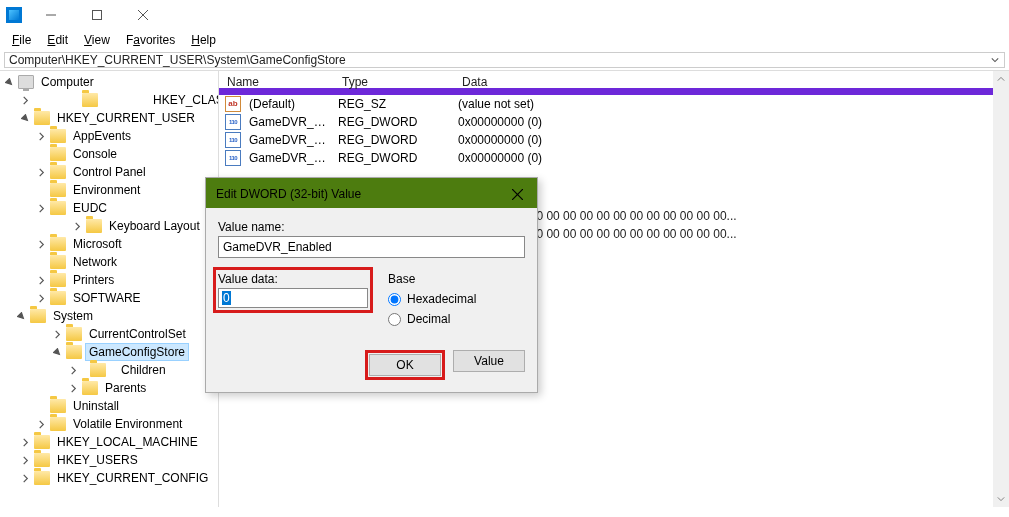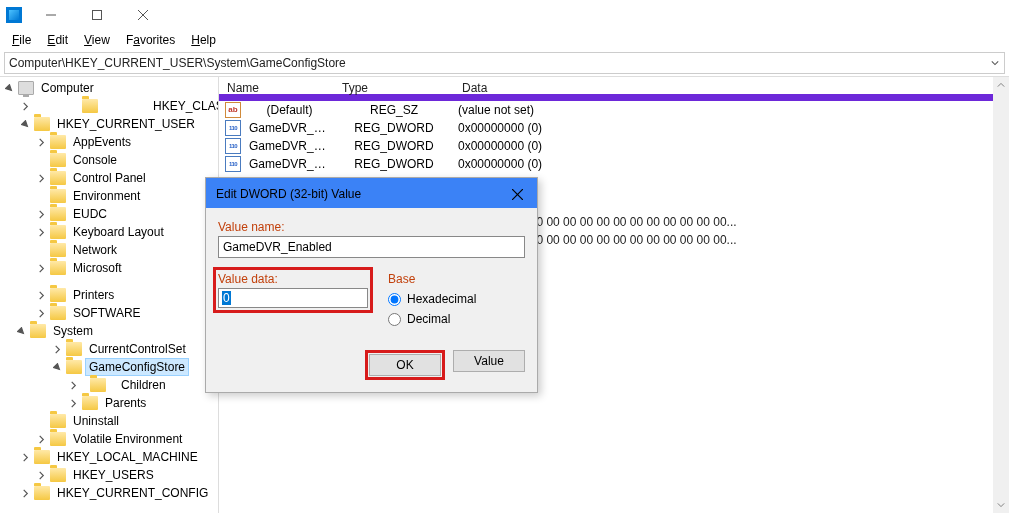--- a/index.html
+++ b/index.html
@@ -13,21 +13,21 @@
     .winbtns { display: flex; }
     .winbtn { width: 46px; height: 30px; display: flex; align-items: center; justify-content: center; color: #555; }
     .winbtn svg { width: 10px; height: 10px; stroke: currentColor; fill: none; stroke-width: 1; }
 
     
     .menubar { height: 20px; display: flex; align-items: center; padding: 0 4px; }
     .menuitem { padding: 2px 8px; cursor: default; }
     .menuitem u { text-decoration: underline; }
 
     
-    .addressbar { display:flex; align-items:center; height: 22px; border: 1px solid #ccc; margin: 2px 4px; }
+    .addressbar { display:flex; align-items:center; height: 16px; border: 1px solid #ccc; margin: 2px 4px; }
     .addressbar-text { flex:1; padding: 2px 4px; color: #222; white-space: nowrap; }
     .addressbar-dd { width: 18px; height: 20px; display:flex; align-items:center; justify-content:center; border-left: none; color:#555; }
 
     
     .main { display: flex; height: calc(517px - 30px - 20px - 26px - 4px); border-top: 1px solid #ddd; }
     .treepane { width: 219px; border-right: 1px solid #ddd; padding: 2px 0; overflow: hidden; }
     .listpane { flex: 1; position: relative; }
 
     
     .tree { list-style: none; }
@@ -43,40 +43,40 @@
     .computer-icon::after { content:""; position:absolute; bottom:-3px; left:4px; width:6px; height:2px; background:#aaa; }
     .treelabel { padding: 1px 3px; }
     .treelabel.selected { background: #cce8ff; outline:1px solid #99d1ff; }
 
     
     .listheader { display:flex; border-bottom: 7px solid #6d28d9; height: 24px; }
     .listheader .col { padding: 4px 8px; font-weight:normal; color:#222; }
     .col-name { width: 115px; }
     .col-type { width: 120px; }
     .col-data { flex: 1; }
-    .listrow { display:flex; height: 18px; align-items:center;text-align:center; }
+    .listrow { display:flex; height: 18px; align-items:center; }
     .val-icon { width:16px; height:16px; margin: 0 4px 0 6px; flex-shrink:0; display:inline-block; position:relative; }
     .val-icon.sz { background:#fff; border:1px solid #d08a3a; }
     .val-icon.sz::after { content:"ab"; position:absolute; inset:0; color:#c0392b; font-size:8px; font-weight:bold; text-align:center; line-height:14px; }
     .val-icon.bin { background:#fff; border:1px solid #4a7bbf; }
     .val-icon.bin::after { content:"110"; position:absolute; inset:0; color:#2962c7; font-size:6px; font-weight:bold; text-align:center; line-height:14px; letter-spacing:-0.5px; }
     .cell { padding: 0 4px; overflow:hidden; text-overflow: ellipsis; white-space:nowrap; }
 
     
     .vscroll { position:absolute; right:0; top:0; bottom:0; width:16px; background:#f0f0f0; display:flex; flex-direction:column; }
     .vscroll .arr { height:16px; display:flex; align-items:center; justify-content:center; color:#666; }
     .vscroll .track { flex:1; }
 
     
     .dialog-overlay { position:absolute; left:205px; top:177px; width:333px; background:#f0f0f0; border:1px solid #aaa; box-shadow:3px 3px 8px rgba(0,0,0,0.2); }
-    .dialog-title { display:flex; align-items:center; padding:6px 8px 4px 10px; background:#3b82f6; }
+    .dialog-title { display:flex; align-items:center; padding:6px 8px 4px 10px; background:#4d7c0f; }
     .dialog-title-text { flex:1; font-size:12px; color:#000; }
     .dialog-close { width:24px; height:20px; display:flex; align-items:center; justify-content:center; }
     .dialog-body { padding: 12px 12px 8px 12px; }
-    .field-label { display:block; margin-bottom:2px; color:#c2410c; }
+    .field-label { display:block; margin-bottom:2px; color:#000000; }
     .field-input { width:100%; border:1px solid #888; padding:3px 4px; background:#fff; font-family:inherit; font-size:12px; }
     .field-input.readonly { background:#fff; }
     .row { display:flex; margin-top: 14px; gap: 20px; }
     .col-left { width: 150px; }
     .col-right { flex:1; }
     .highlight-box { border: 3px solid #d71b1b; padding: 2px; margin: -5px; }
     .highlight-btn { border: 3px solid #d71b1b; padding: 1px; display:inline-block; }
     fieldset.base { border:none; padding:0; }
     .radio-row { display:flex; align-items:center; margin-bottom:6px; }
     .radio-row input { margin-right:6px; }
@@ -204,50 +204,50 @@
                     <span class="expander">
                       <svg viewBox="0 0 10 10">
                         <path d="M3 1 L7 5 L3 9"></path>
                       </svg>
                     </span>
                     <span class="folder-icon"></span>
                     <span class="treelabel">EUDC</span>
                   </div>
                 </li>
               <li>
-                  <div class="treerow" style="padding-left:34px;">
+                  <div class="treerow" style="padding-left:34px;margin-left:36px;">
                     <span class="expander">
                       <svg viewBox="0 0 10 10">
                         <path d="M3 1 L7 5 L3 9"></path>
                       </svg>
                     </span>
                     <span class="folder-icon"></span>
                     <span class="treelabel">Keyboard Layout</span>
                   </div>
                 </li>
               <li>
                   <div class="treerow" style="padding-left:34px;">
+                    <span class="expander">
+                      <svg viewBox="0 0 10 10">
+                        <path d="M3 1 L7 5 L3 9"></path>
+                      </svg>
+                    </span>
+                    <span class="folder-icon"></span>
+                    <span class="treelabel">Microsoft</span>
+                  </div>
+                </li>
+              <li>
+                  <div class="treerow" style="padding-left:34px;">
                     <span class="expander none"></span>
                     <span class="folder-icon"></span>
                     <span class="treelabel">Network</span>
                   </div>
                 </li>
               <li>
                   <div class="treerow" style="padding-left:34px;">
-                    <span class="expander">
-                      <svg viewBox="0 0 10 10">
-                        <path d="M3 1 L7 5 L3 9"></path>
-                      </svg>
-                    </span>
-                    <span class="folder-icon"></span>
-                    <span class="treelabel">Microsoft</span>
-                  </div>
-                </li>
-              <li>
-                  <div class="treerow" style="padding-left:34px;margin-top:9px;">
                     <span class="expander">
                       <svg viewBox="0 0 10 10">
                         <path d="M3 1 L7 5 L3 9"></path>
                       </svg>
                     </span>
                     <span class="folder-icon"></span>
                     <span class="treelabel">Printers</span>
                   </div>
                 </li>
               <li>
@@ -345,21 +345,21 @@
                 <span class="expander">
                   <svg viewBox="0 0 10 10">
                     <path d="M3 1 L7 5 L3 9"></path>
                   </svg>
                 </span>
                 <span class="folder-icon"></span>
                 <span class="treelabel">HKEY_LOCAL_MACHINE</span>
               </div>
             </li>
           <li>
-              <div class="treerow" style="padding-left:34px;">
+              <div class="treerow" style="padding-left:18px;">
                 <span class="expander">
                   <svg viewBox="0 0 10 10">
                     <path d="M3 1 L7 5 L3 9"></path>
                   </svg>
                 </span>
                 <span class="folder-icon"></span>
                 <span class="treelabel">HKEY_USERS</span>
               </div>
             </li>
           <li>

